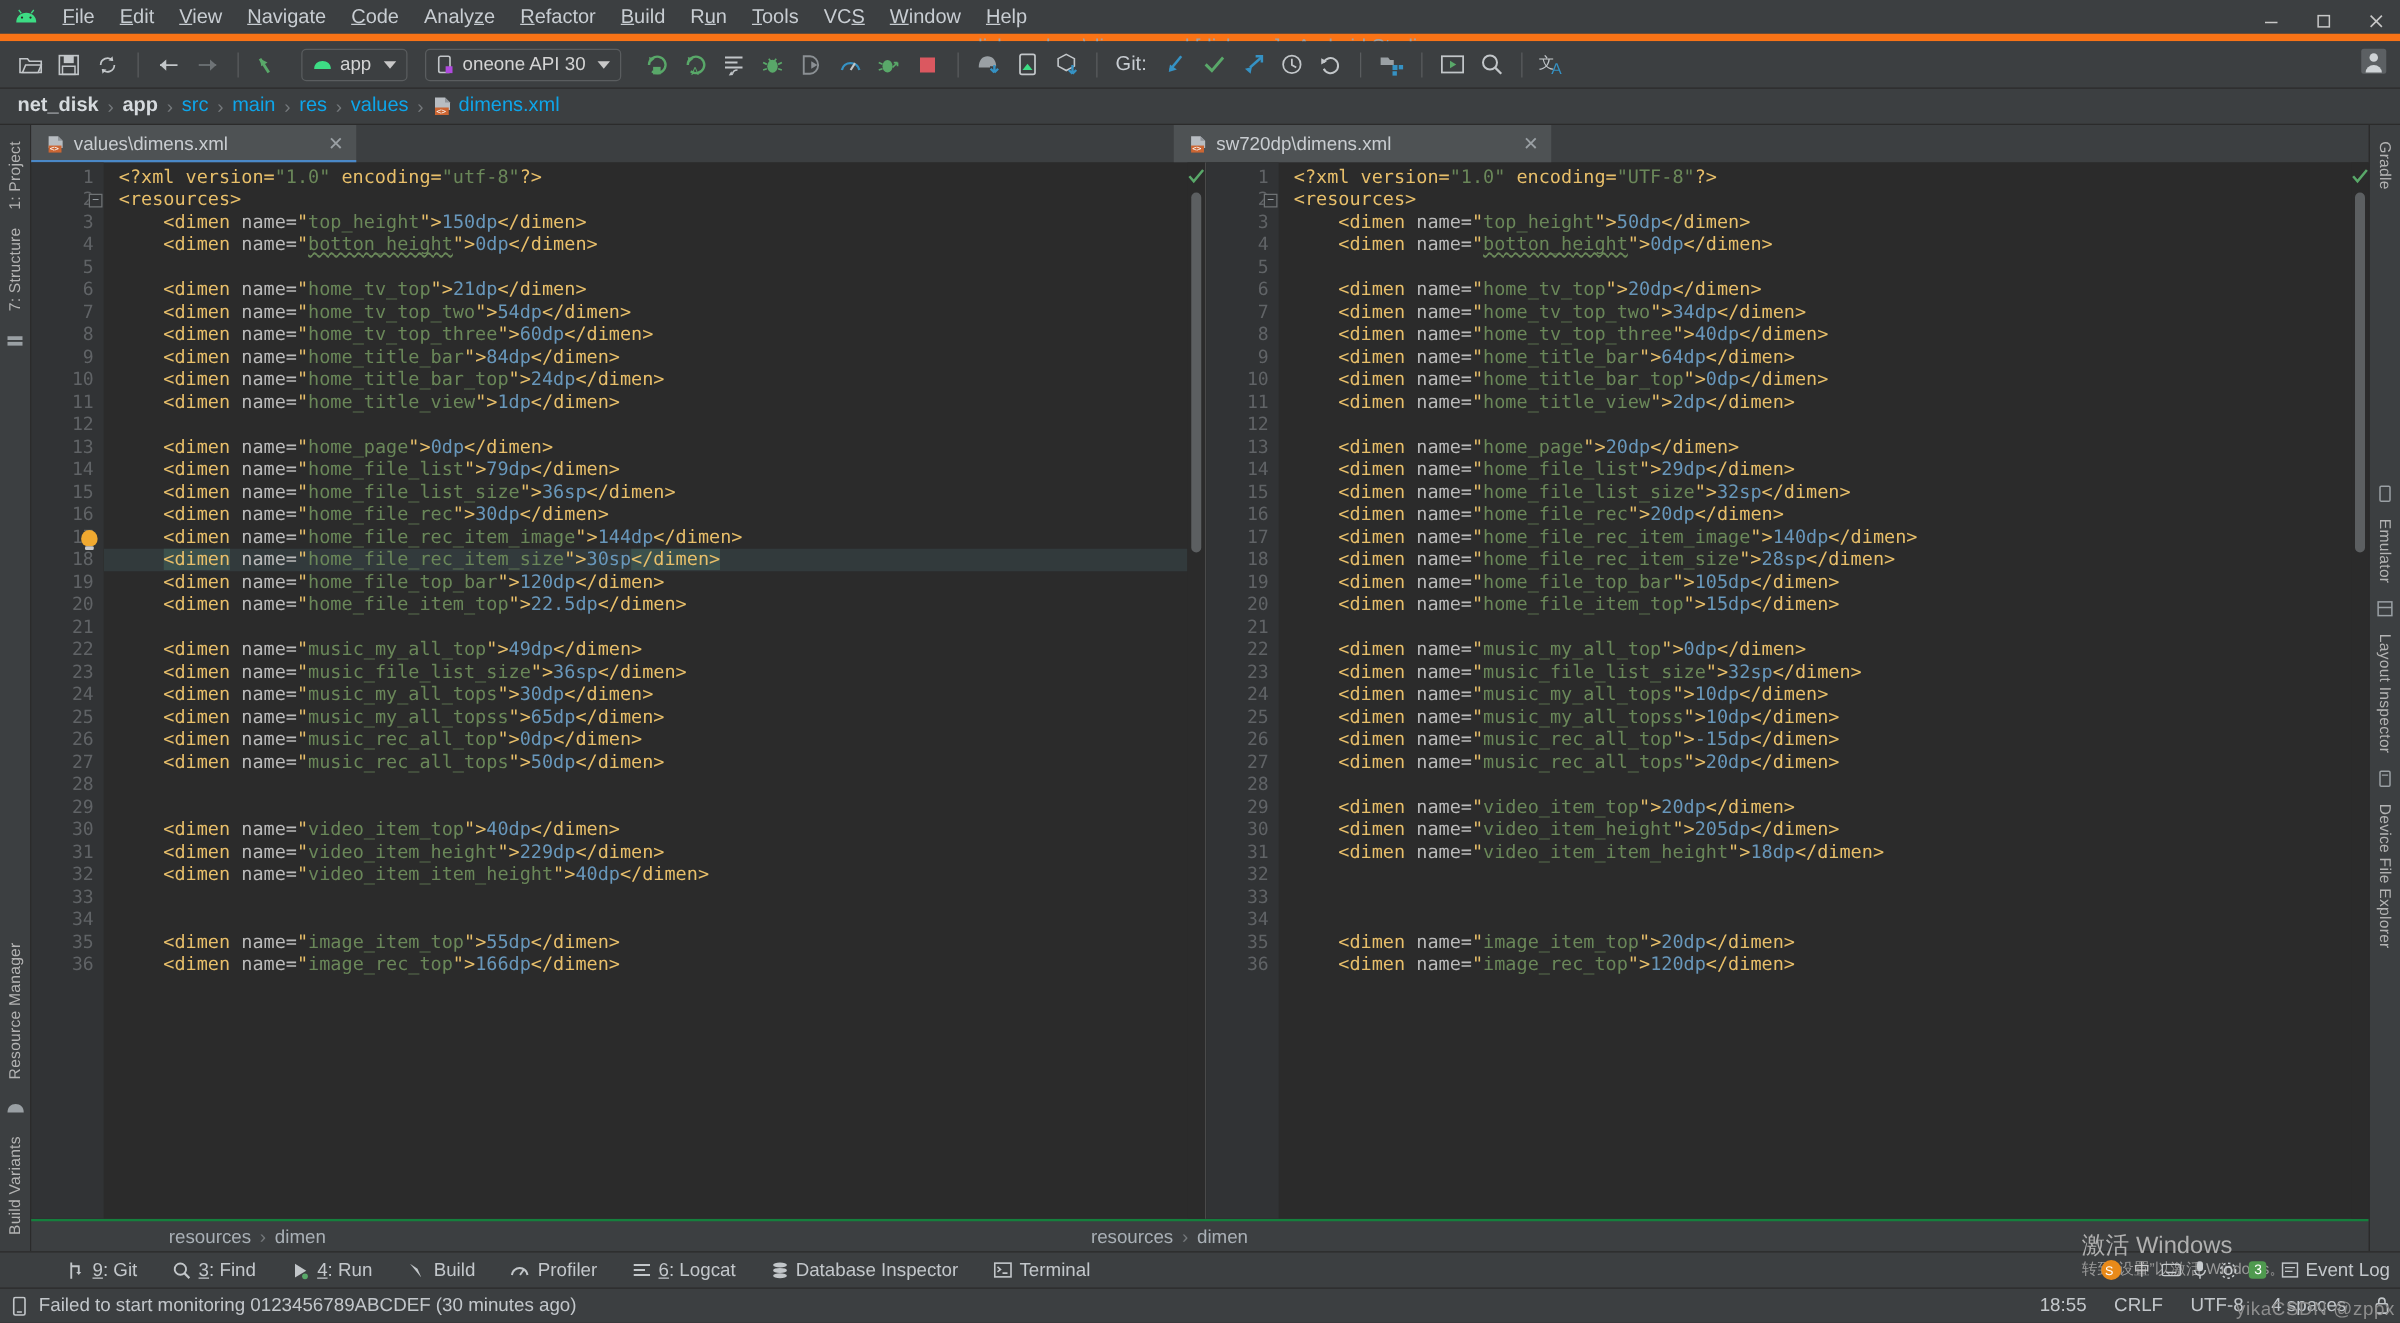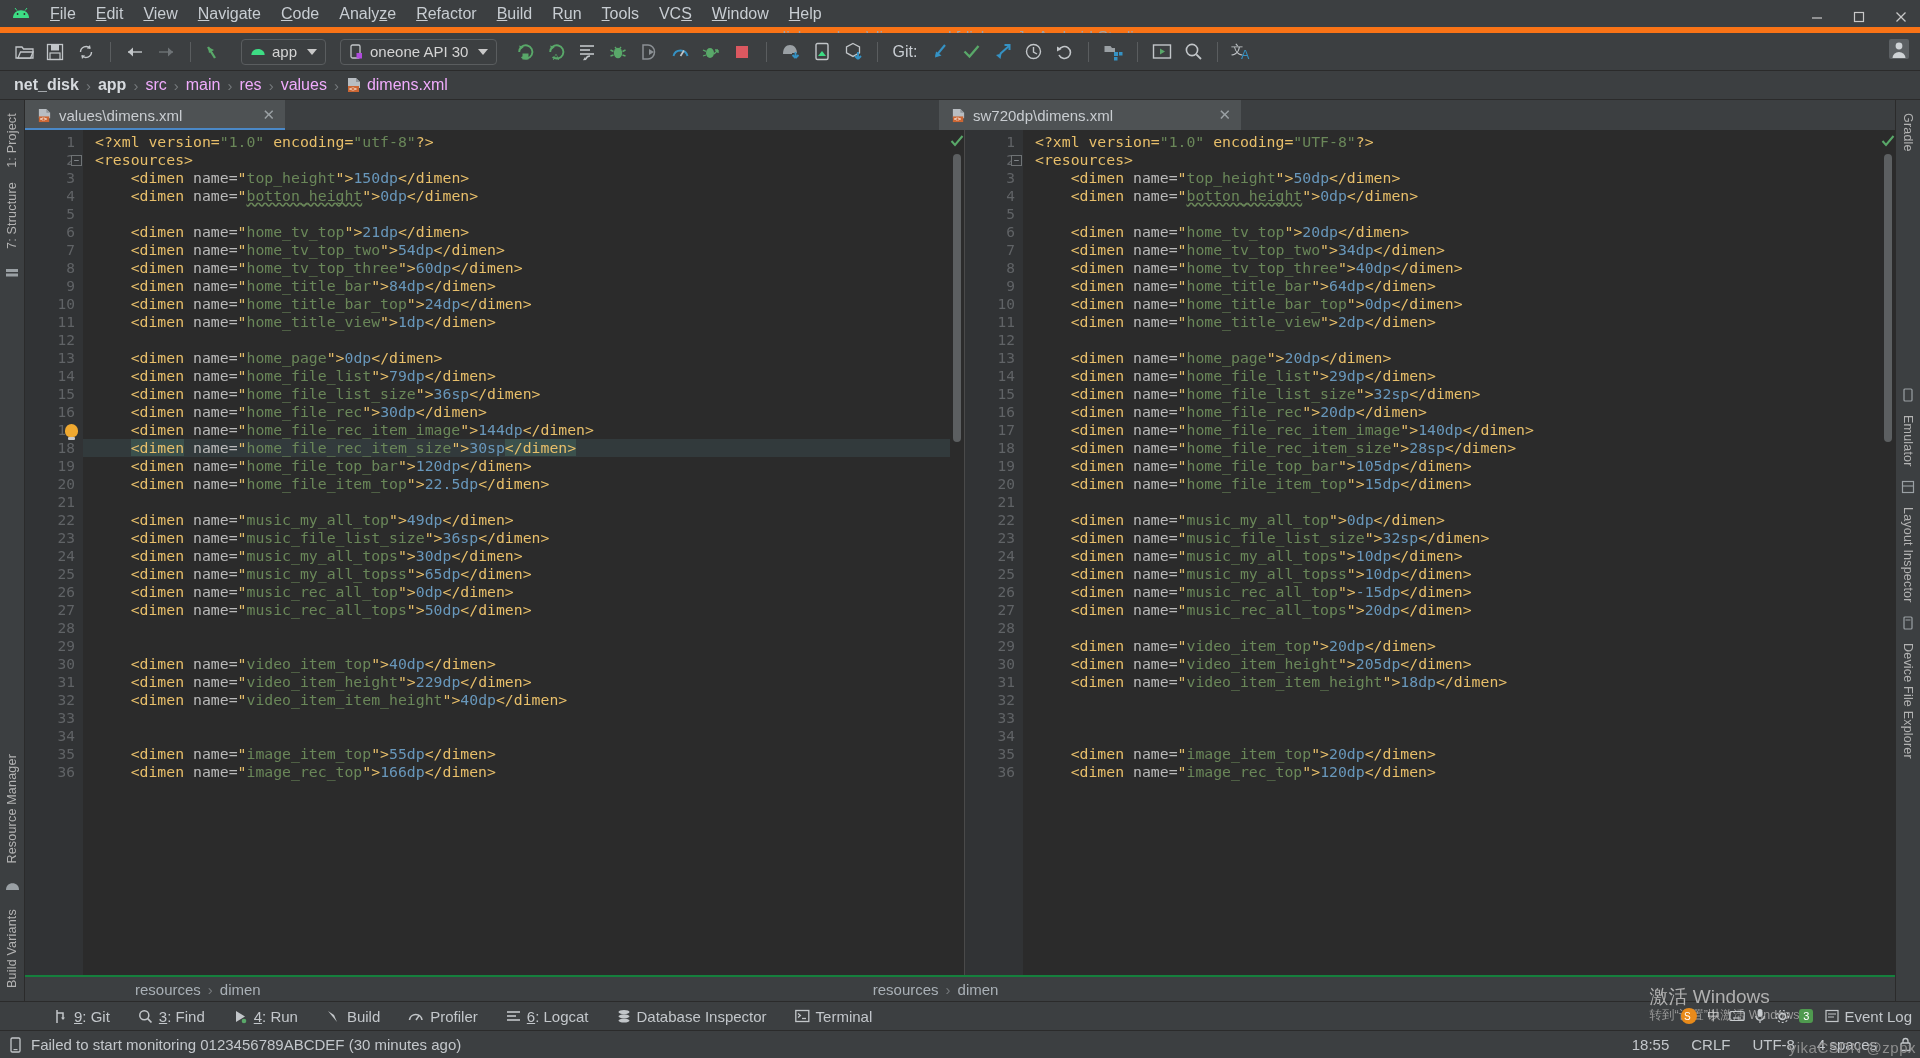--- a/index.html
+++ b/index.html
@@ -44,21 +44,21 @@
   }
   .caret { width:0;height:0;border-left:5px solid transparent;border-right:5px solid transparent;border-top:6px solid #c8c8c8; margin-left:4px;}
   .git-label { font-size:16px; color:#c8cdd2; margin:0 6px 0 4px; }
   .tb-right { position:absolute; right:10px; top:5px; }
 
   
   .crumbbar {
     height:29px; background:#3c3f41; display:flex; align-items:center; padding-left:14px; flex:none;
     border-bottom:1px solid #2b2b2b;
   }
-  .crumb { font-size:16px; color:#f0abfc; }
+  .crumb { font-size:16px; color:#0ea5e9; }
   .crumb.bold { font-weight:bold; color:#d6dade; }
   .crumb-sep { color:#75797c; margin:0 7px; font-size:15px; }
   .xmlicon {
     width:16px;height:16px;display:inline-block;position:relative;margin-right:5px;vertical-align:-3px;
   }
 
   
   .bodyrow { flex:1; display:flex; min-height:0; }
 
   
@@ -147,21 +147,21 @@
   .statusbar {
     height:28px; background:#3c3f41; display:flex; align-items:center; flex:none;
     padding:0 8px; font-size:15px; color:#c3c7cb; position:relative; border-top:1px solid #2b2b2b;
   }
   .sb-left { display:flex; align-items:center; gap:8px; }
   .sb-right { margin-left:auto; display:flex; align-items:center; gap:22px; }
   .sb-right .it { font-size:15px; color:#c3c7cb; }
 
   
   .watermark {
-    position:absolute; right:108px; bottom:36px; text-align:left; pointer-events:none;
+    position:absolute; right:92px; bottom:36px; text-align:left; pointer-events:none;
     color:#9c9c9c; line-height:1.15;
   }
   .watermark .l1 { font-size:19px; color:#b0b0b0; }
   .watermark .l2 { font-size:12.5px; color:#9a9a9a; }
   .csdn {
     position:absolute; right:4px; bottom:2px; font-size:15px; color:#8e8e8e; letter-spacing:.5px;
   }
   .tray {
     position:absolute; right:8px; bottom:33px; display:flex; align-items:center; gap:9px;
   }

